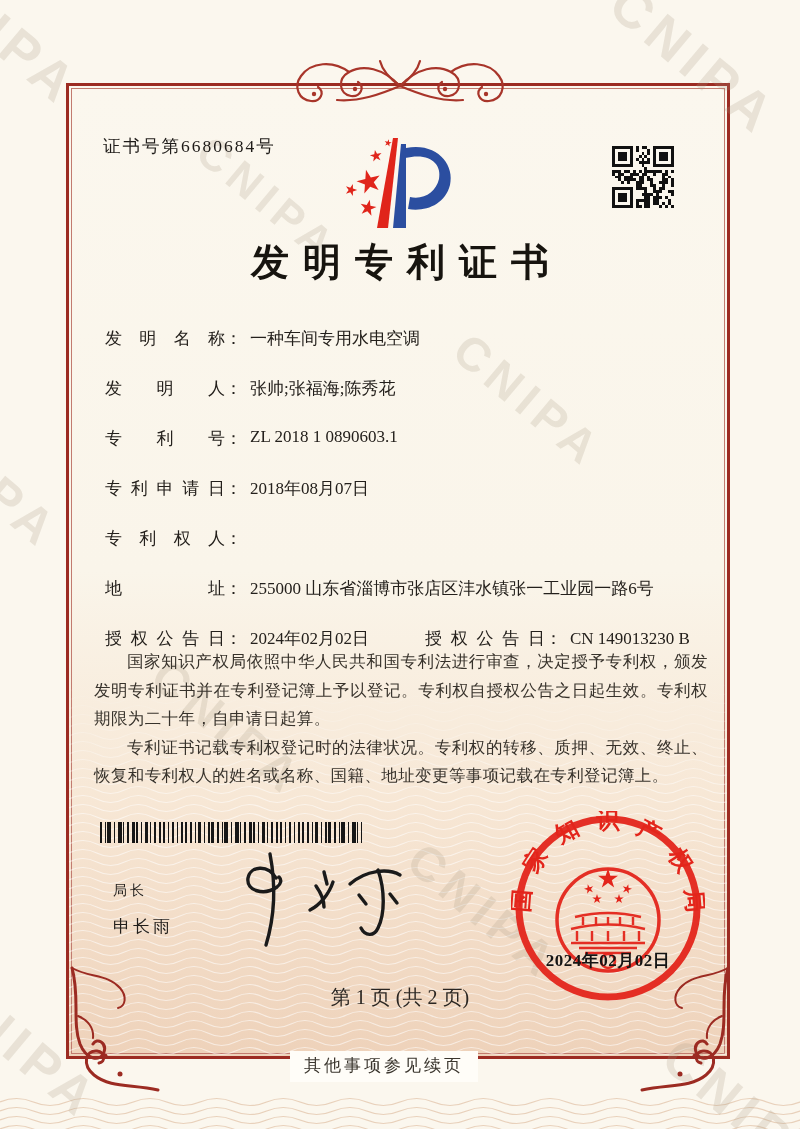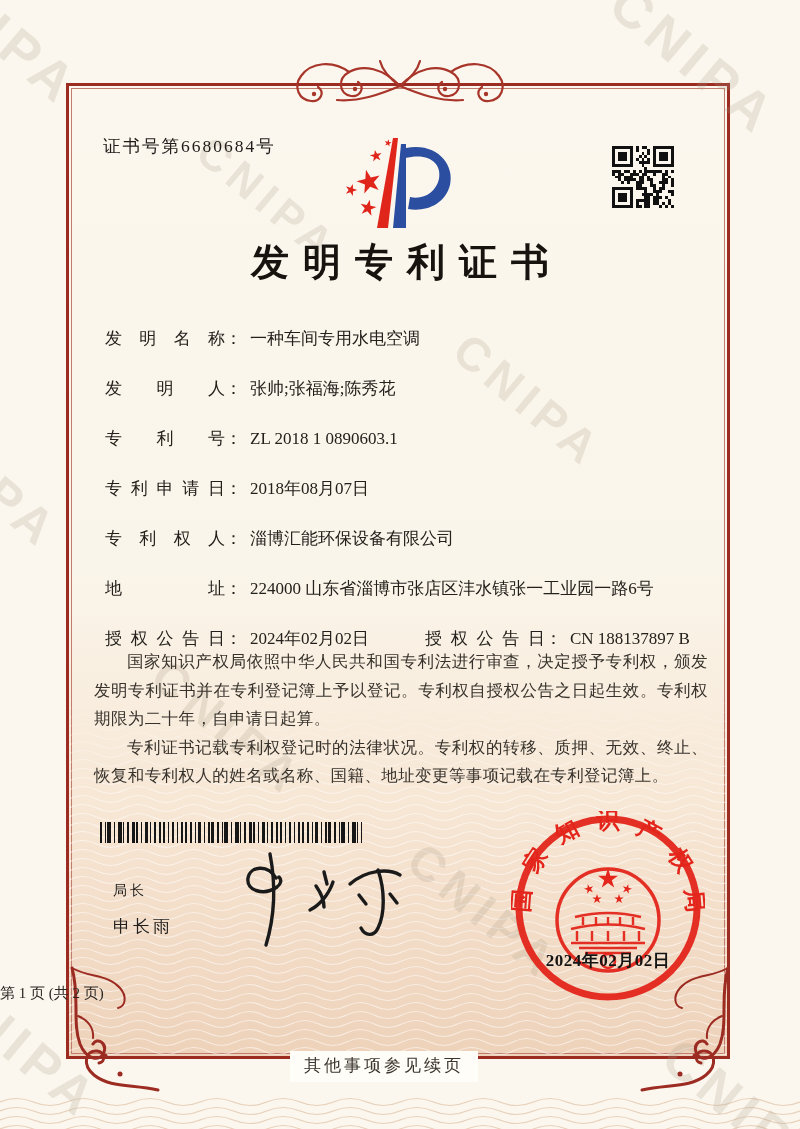--- a/index.html
+++ b/index.html
@@ -37,42 +37,42 @@
   .content{position:absolute;inset:0;z-index:4}
   .cert-no{position:absolute;left:103px;top:134px;font-size:17.5px;letter-spacing:2px;color:#1e1b18}
   .logo{position:absolute;left:338px;top:132px;width:122px;height:104px}
   .qr{position:absolute;left:612px;top:146px;width:62px;height:62px}
   .title{
     position:absolute;left:0;top:237px;width:100%;text-align:center;
     font-size:38px;font-weight:bold;letter-spacing:14px;padding-left:14px;
     box-sizing:border-box;color:#17140f;
   }
   .fields{position:absolute;left:105px;top:327px;width:600px}
-  .frow{display:flex;align-items:center;font-size:17px;margin-bottom:27px;white-space:nowrap;color:#24201c}
+  .frow{display:flex;align-items:flex-start;font-size:17px;margin-bottom:27px;white-space:nowrap;color:#24201c}
   .fgroup{display:flex;align-items:baseline;flex:none}
   .fgroup.first{width:320px}
   .flabel{display:inline-block;width:120px;flex:none;text-align:justify;text-align-last:justify}
   .fcolon{flex:none;margin-right:8px}
   .paras{position:absolute;left:94px;top:648px;width:614px;font-size:16.5px;line-height:28.5px;color:#37322b;text-align:justify}
   .paras p{margin:0;text-indent:2em;letter-spacing:0.4px}
   .barcode{
     position:absolute;left:100px;top:822px;width:262px;height:21px;
     background:
       repeating-linear-gradient(90deg,#161616 0 2px,transparent 2px 5px,#161616 5px 6px,transparent 6px 9px),
       repeating-linear-gradient(90deg,transparent 0 7px,#161616 7px 9px,transparent 9px 13px);
   }
   .sig-duty{position:absolute;left:113px;top:882px;font-family:"Liberation Sans",sans-serif;font-size:14px;letter-spacing:3px;color:#221f1c}
   .sig-name{position:absolute;left:113px;top:915px;font-family:Liberation Serif, serif;font-size:17px;letter-spacing:3px;color:#221f1c}
   .autograph{position:absolute;left:232px;top:850px;width:180px;height:100px}
   .seal{position:absolute;left:511px;top:811px;width:194px;height:194px}
   .seal-date{
     position:absolute;left:0;top:138px;width:100%;text-align:center;
     font-size:17px;font-weight:bold;color:#141414;letter-spacing:0.5px;
   }
-  .page-info{position:absolute;left:0;top:984px;width:100%;text-align:left;font-size:15px;color:#2a2622}
+  .page-info{position:absolute;left:0;top:984px;width:100%;text-align:center;font-size:20px;color:#2a2622}
   .cont-note{
     position:absolute;left:384px;top:1051px;transform:translateX(-50%);
     background:#fffdf8;padding:3px 14px 5px;font-size:17px;letter-spacing:3px;color:#3a352d;
     white-space:nowrap;
   }
   .bottom-waves{position:absolute;left:0;top:1096px;width:800px;height:33px;z-index:1}
 </style>
 </head>
 <body>
 
@@ -370,37 +370,36 @@
         <span class="fvalue">ZL 2018 1 0890603.1</span>
     </div>
     <div class="frow">
       <span class="flabel">专利申请日</span>
         <span class="fcolon">：</span>
         <span class="fvalue">2018年08月07日</span>
     </div>
     <div class="frow">
       <span class="flabel">专利权人</span>
         <span class="fcolon">：</span>
-        <span class="fvalue">淄博汇能环保设备有限公司</span>
     </div>
     <div class="frow">
       <span class="flabel">地址</span>
         <span class="fcolon">：</span>
-        <span class="fvalue">224000 山东省淄博市张店区沣水镇张一工业园一路6号</span>
+        <span class="fvalue">255000 山东省淄博市张店区沣水镇张一工业园一路6号</span>
     </div>
     <div class="frow" style="margin-bottom:14px">
       <span class="fgroup first">
         <span class="flabel">授权公告日</span>
           <span class="fcolon">：</span>
           <span class="fvalue">2024年02月02日</span>
       </span>
       <span class="fgroup">
         <span class="flabel">授权公告日</span>
           <span class="fcolon">：</span>
-          <span class="fvalue">CN 188137897 B</span>
+          <span class="fvalue">CN 149013230 B</span>
       </span>
     </div>
   </div>
 
   <div class="paras">
     <p>国家知识产权局依照中华人民共和国专利法进行审查，决定授予专利权，颁发发明专利证书并在专利登记簿上予以登记。专利权自授权公告之日起生效。专利权期限为二十年，自申请日起算。</p>
     <p>专利证书记载专利权登记时的法律状况。专利权的转移、质押、无效、终止、恢复和专利权人的姓名或名称、国籍、地址变更等事项记载在专利登记簿上。</p>
   </div>
 
   <div class="barcode"></div>

